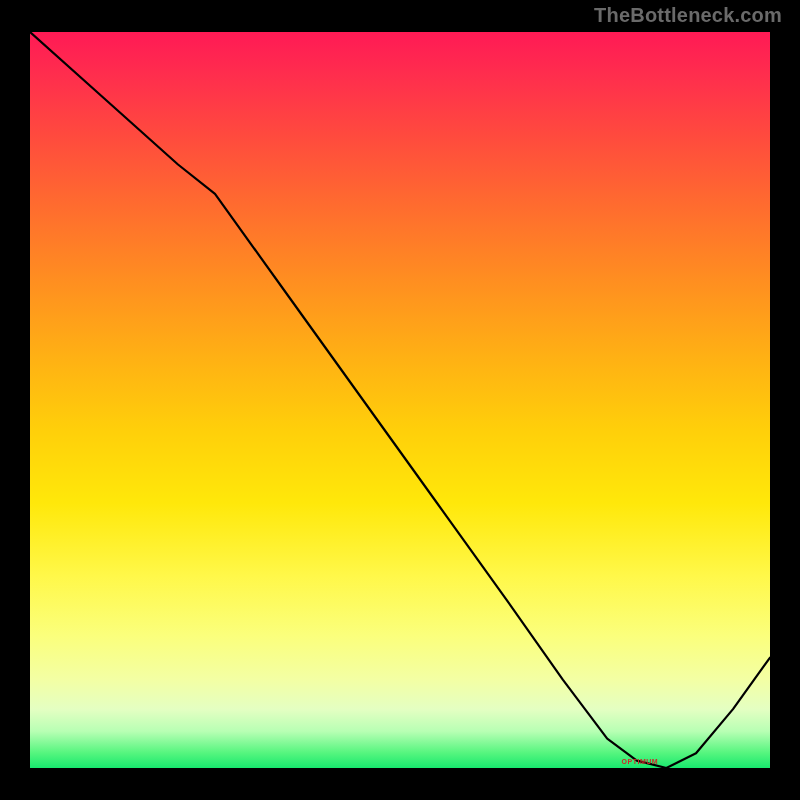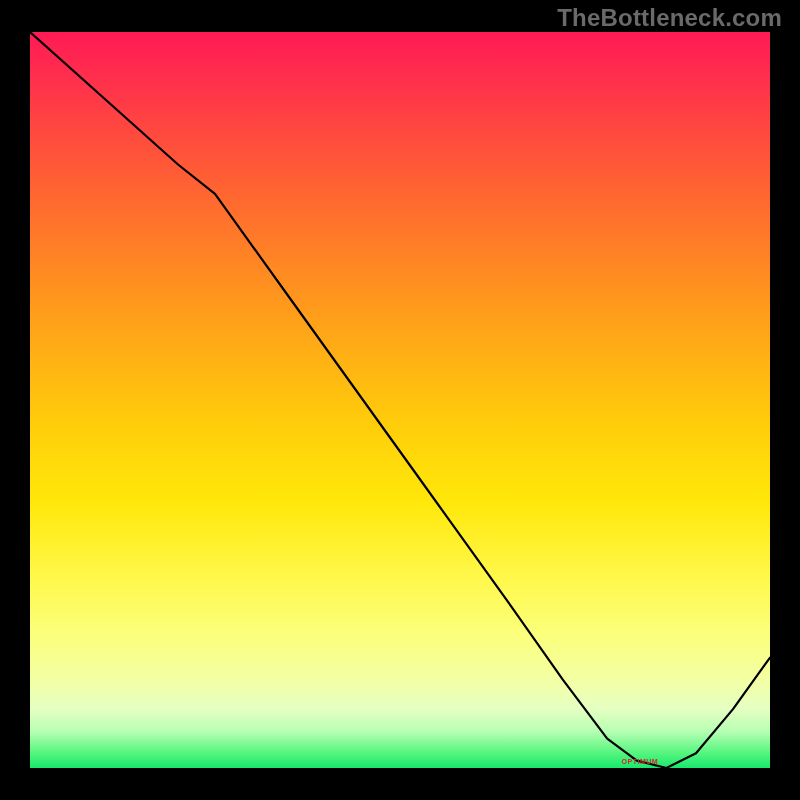--- a/index.html
+++ b/index.html
@@ -15,21 +15,21 @@
     position: relative;
     width: 800px;
     height: 800px;
     background: #000;
   }
   .attribution {
     position: absolute;
     top: 4px;
     right: 18px;
     color: #6a6a6a;
-    font-size: 24px;
+    font-size: 20px;
     font-weight: 600;
     letter-spacing: 0.2px;
   }
   .plot-frame {
     position: absolute;
     left: 30px;
     top: 32px;
     width: 740px;
     height: 736px;
     background: #000;

